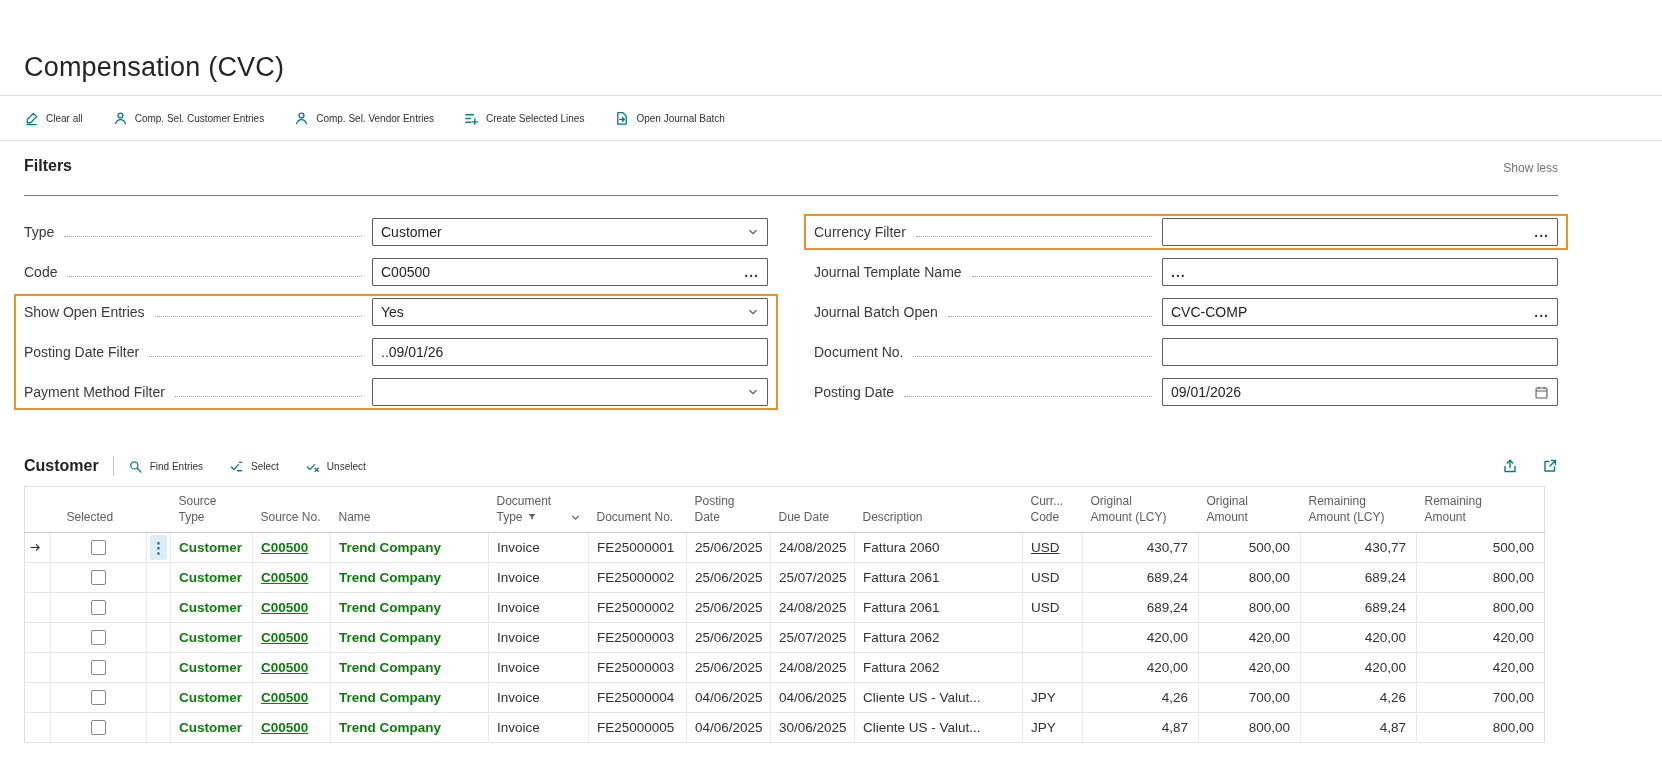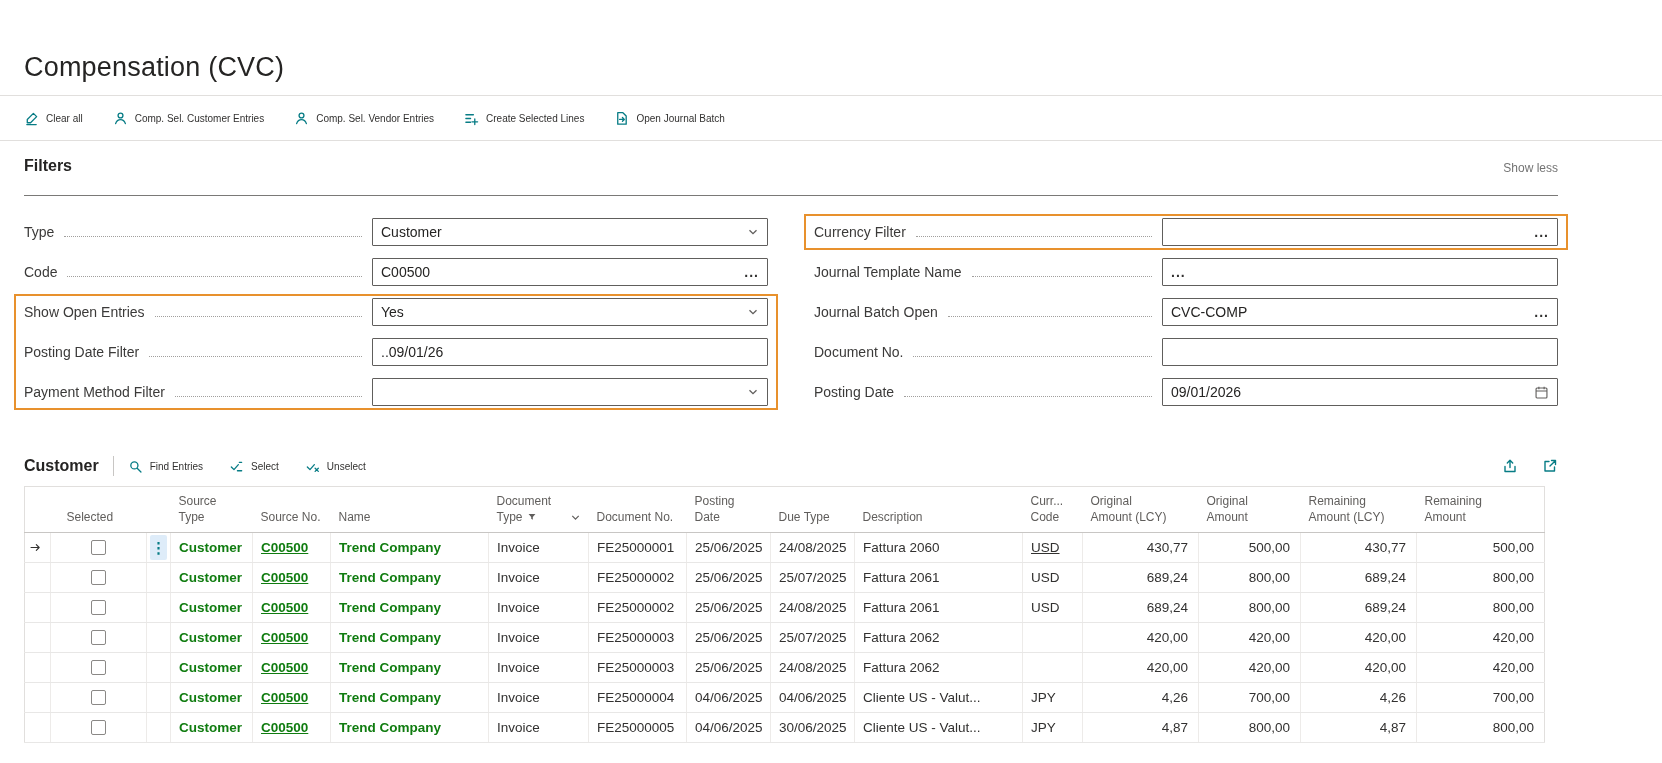--- a/index.html
+++ b/index.html
@@ -335,21 +335,21 @@
                 </span>
               </div>
             </th>
             <th>
               <div class="h2"><span>Document No.</span></div>
             </th>
             <th>
               <div class="h2"><span>Posting Date</span></div>
             </th>
             <th>
-              <div class="h2"><span>Due Type</span></div>
+              <div class="h2"><span>Due Date</span></div>
             </th>
             <th>
               <div class="h2"><span>Description</span></div>
             </th>
             <th>
               <div class="h1">Curr...</div>
               <div class="h2"><span>Code</span></div>
             </th>
             <th class="num">
               <div class="h1">Original</div>

